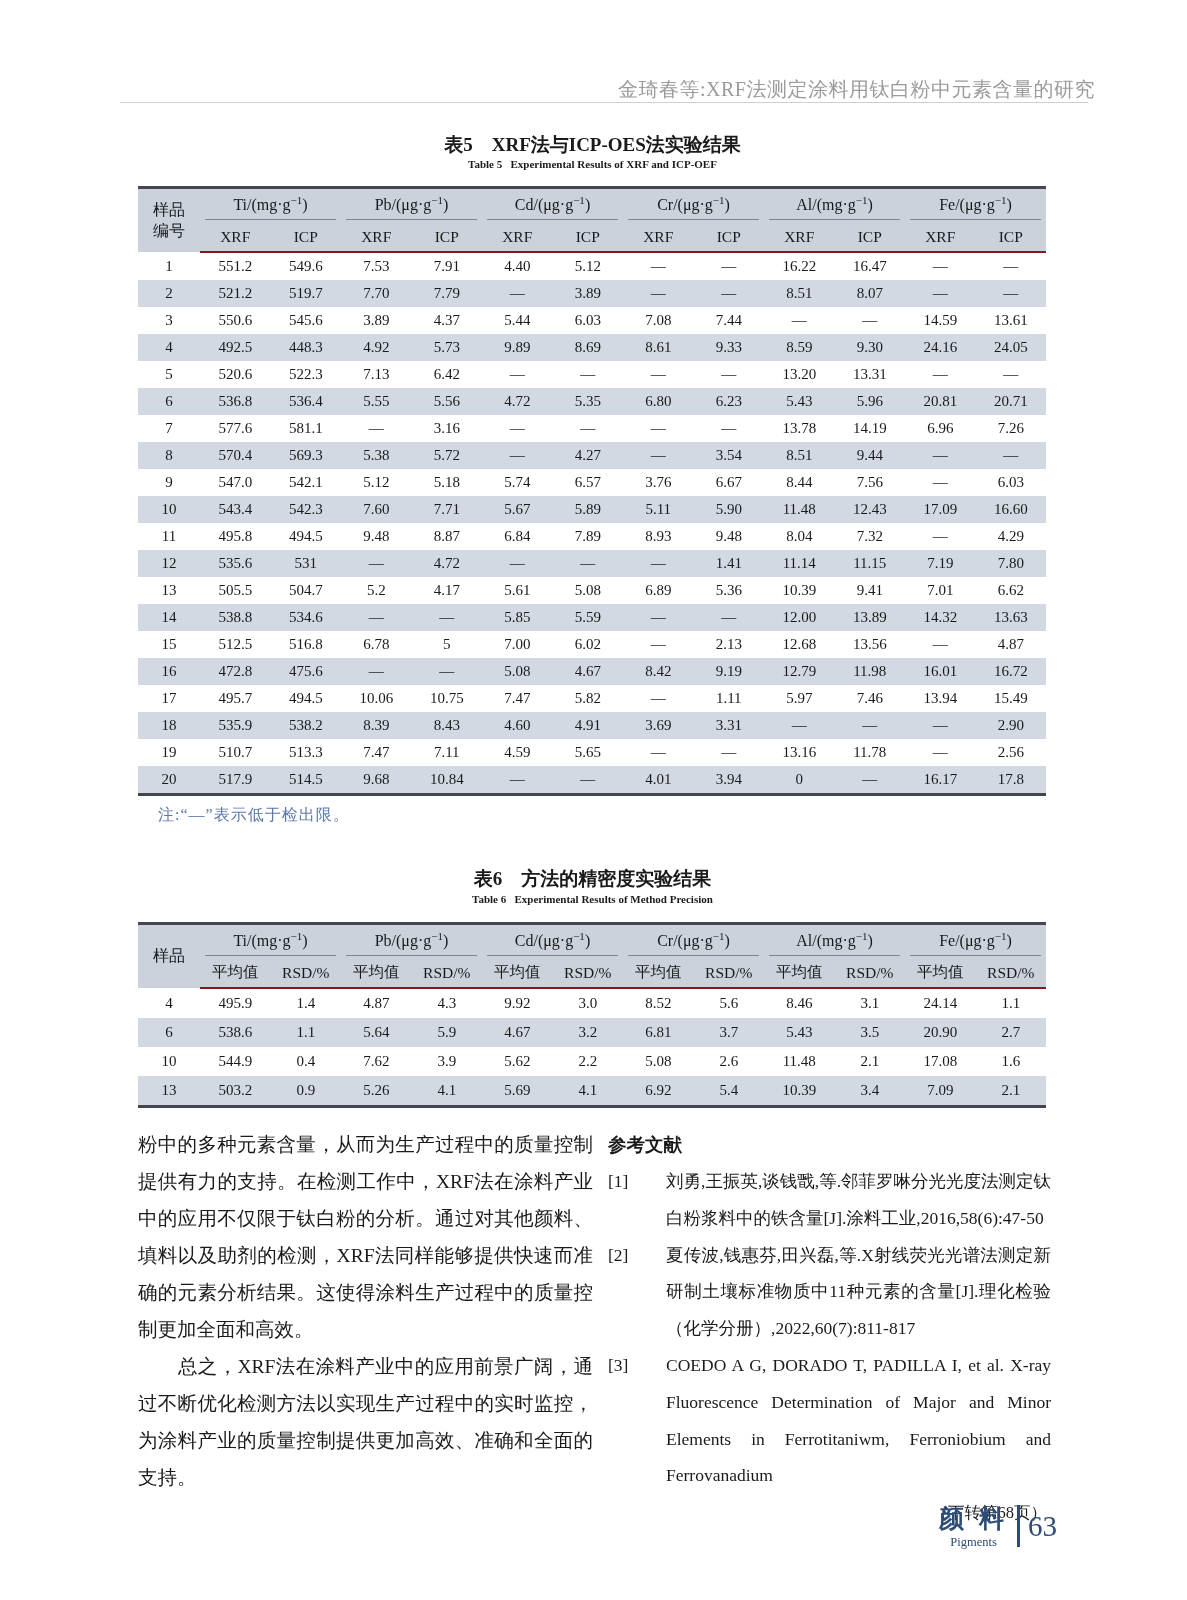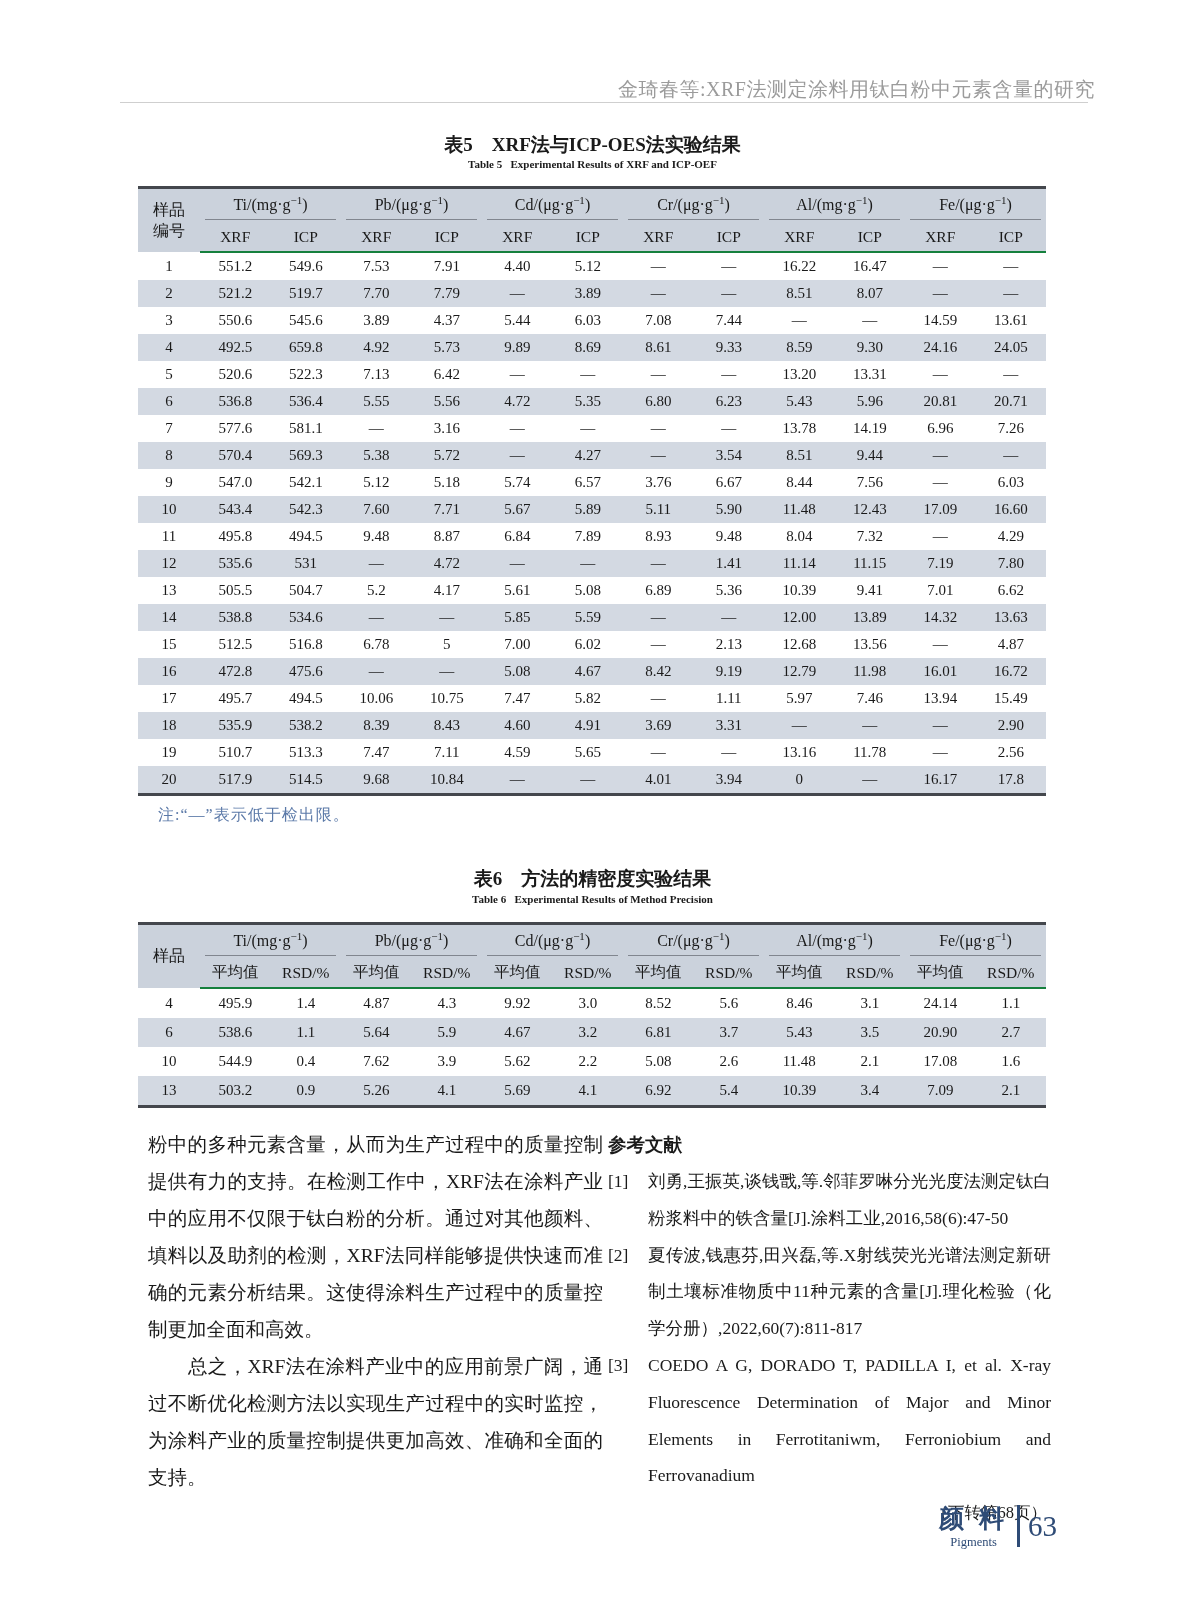--- a/index.html
+++ b/index.html
@@ -24,42 +24,42 @@
   #t6-title-zh{top:866px;}
   #t6-title-en{top:893px;}
 
   .dtable{
     position:absolute;left:138px;width:908px;border-collapse:collapse;table-layout:fixed;
     border-top:3px solid #44474d;border-bottom:3px solid #44474d;font-size:15px;
   }
   #table5{top:186px;}
   #table6{top:922px;}
   .dtable thead{background:var(--table-header-bg);}
-  .dtable thead tr:last-child th{border-bottom:2px solid #15803d;}
+  .dtable thead tr:last-child th{border-bottom:2px solid #7f1d1d;}
   .dtable th,.dtable td{text-align:center;vertical-align:middle;padding:0;font-weight:normal;}
   .dtable thead tr:first-child th{height:33px;}
   .sub-th{height:29px;font-size:15.5px;}
   #table5 td{height:27px;}
   #table6 td{height:29px;}
   .dtable tbody tr:nth-child(even){background:var(--table-stripe-bg);}
   .sample-th{font-size:16px;line-height:1.3;vertical-align:middle;}
   .group-th{vertical-align:bottom;}
   .group-th .gl{margin:0 5px;padding:3px 0 5px;border-bottom:1px solid #81868f;font-size:16px;}
   .gl sup{font-size:11px;}
 
   .t5-note{position:absolute;left:158px;top:805px;font-size:16px;color:var(--note-blue);letter-spacing:1px;}
 
-  .col-left{position:absolute;left:148px;top:1126px;width:455px;}
+  .col-left{position:absolute;left:138px;top:1126px;width:455px;}
   .col-right{position:absolute;left:608px;top:1126px;width:443px;}
   .body-p{margin:0;font-size:19.5px;line-height:37px;text-align:justify;}
   .indent{text-indent:2.05em;}
   .refs-heading{text-align:left;font-weight:bold;font-size:18.5px;line-height:37px;font-family:"Liberation Sans","DejaVu Sans",sans-serif;}
   .ref-item{display:flex;font-size:17.5px;line-height:36.8px;}
   .ref-num{width:40px;flex:0 0 40px;}
-  .ref-text{flex:1;text-align:justify;}
+  .ref-text{flex:1;text-align:justify;margin-left:18px;}
   .continuation{text-align:right;font-size:16.5px;line-height:37px;padding-right:4px;}
 
   .footer{position:absolute;top:1502px;right:130px;display:flex;align-items:center;}
   .brand{margin-right:9px;text-align:center;}
   .brand-zh{font-size:25px;font-weight:bold;color:var(--accent);letter-spacing:4px;font-family:"Liberation Sans","DejaVu Sans",sans-serif;}
   .brand-en{font-size:12.5px;color:var(--accent);margin-top:0px;}
   .vbar{width:3px;height:42px;background:var(--accent);margin-right:8px;}
   .page-num{font-size:29px;color:var(--accent);}
 </style>
 </head>
@@ -171,21 +171,21 @@
           <td>7.08</td>
           <td>7.44</td>
           <td>—</td>
           <td>—</td>
           <td>14.59</td>
           <td>13.61</td>
         </tr>
         <tr>
           <td>4</td>
           <td>492.5</td>
-          <td>659.8</td>
+          <td>448.3</td>
           <td>4.92</td>
           <td>5.73</td>
           <td>9.89</td>
           <td>8.69</td>
           <td>8.61</td>
           <td>9.33</td>
           <td>8.59</td>
           <td>9.30</td>
           <td>24.16</td>
           <td>24.05</td>

